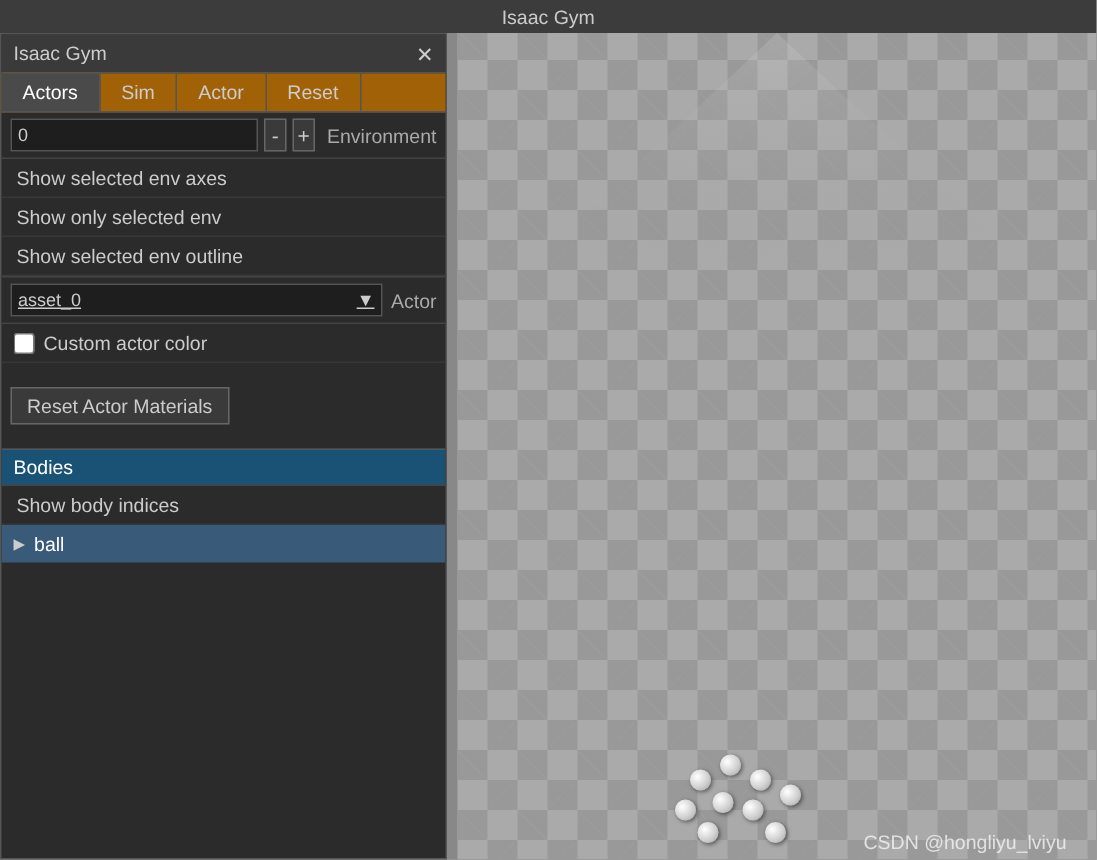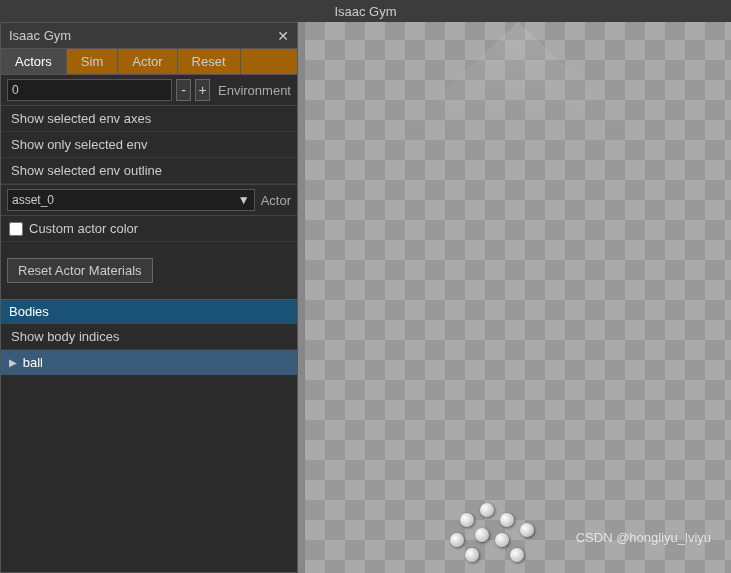--- a/index.html
+++ b/index.html
@@ -168,20 +168,21 @@
       background: #1e1e1e;
       border: 1px solid #555;
       color: #ccc;
       padding: 2px 4px;
       font-size: 12px;
       height: 22px;
       display: flex;
       align-items: center;
       justify-content: space-between;
       cursor: pointer;
+      text-decoration: underline;
     }
 
     .asset-label {
       color: #aaa;
       font-size: 13px;
     }
 
     
     .color-row {
       display: flex;
@@ -246,21 +247,21 @@
     }
 
     .arrow-icon {
       font-size: 10px;
       color: #ccc;
     }
 
     
     .watermark {
       position: absolute;
-      bottom: 28px;
+      bottom: 4px;
       right: 20px;
       color: rgba(255,255,255,0.7);
       font-size: 13px;
     }
 
     
     .balls-container {
       position: absolute;
       bottom: 90px;
       left: 420px;

